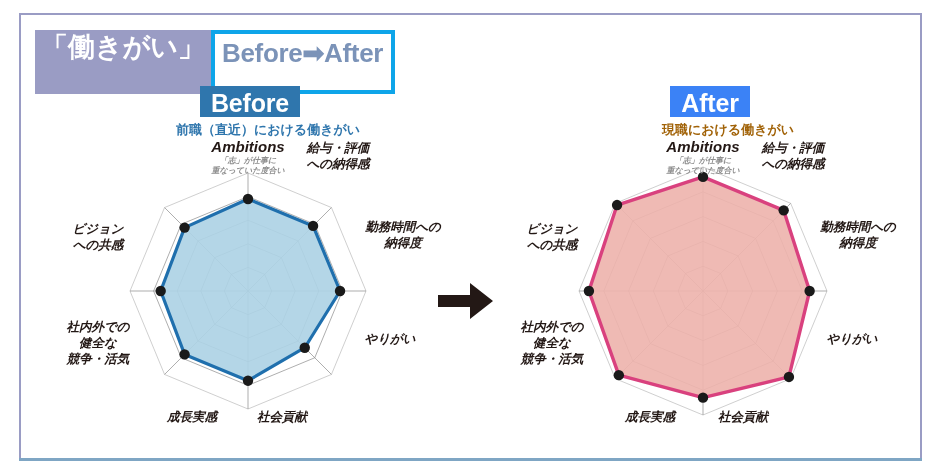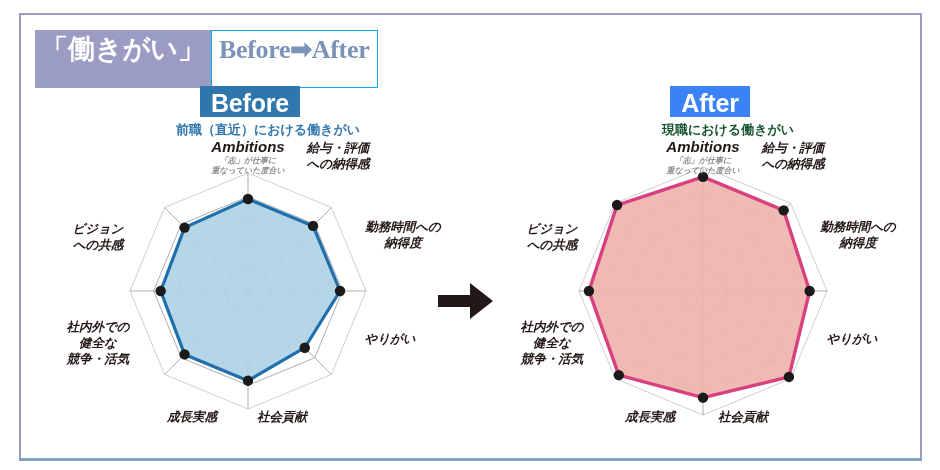--- a/index.html
+++ b/index.html
@@ -24,30 +24,30 @@
   
   .title-wrap{
     position:absolute;left:35px;top:30px;
     display:flex;align-items:stretch;
   }
   .title-jp{
     background:#9a9cc4;color:#ffffff;
     font-size:27px;font-weight:bold;line-height:1;
     padding:6px 6px 8px 6px;
     letter-spacing:0px;
-    font-family:Liberation Serif, serif;
+    font-family:Liberation Mono, monospace;
   }
   .title-en{
     background:#ffffff;color:#7b93b8;
-    border:1px solid #0ea5e9;
+    border:4px solid #0ea5e9;
     font-size:26px;font-weight:bold;line-height:1;
     padding:6px 8px 24px 7px;
     letter-spacing:-0.3px;
     white-space:nowrap;
-    font-family:Liberation Serif, serif;
+    font-family:Liberation Sans, sans-serif;
   }
 
   
   .panel{position:absolute;top:86px;width:420px;height:365px;}
   .panel.before{left:40px;}
   .panel.after{left:500px;}
 
   .badge-row{display:flex;flex-direction:column;align-items:center;}
   .badge{
     color:#ffffff;font-weight:bold;font-size:25px;line-height:1;
@@ -57,21 +57,21 @@
   }
   .badge.blue{background:#2f76ad;}
   .badge.pink{background:#3b82f6;}
   .sub{
     margin-top:6px;font-size:13px;line-height:1;
     font-family:"DejaVu Sans",sans-serif;
     font-weight:bold;
     margin-left:36px;
   }
   .sub.blue{color:#2f76ad;}
-  .sub.pink{color:#14532d;}
+  .sub.pink{color:#a16207;}
 
   .chart-holder{position:absolute;left:0;top:42px;width:420px;height:322px;font-style:italic;}
   svg{display:block;}
 
   .ax-label{
     font-family:"DejaVu Sans",sans-serif;
     font-size:12.5px;font-weight:bold;fill:#231815;
   }
   .ax-label-en{
     font-family:"Liberation Sans",sans-serif;

